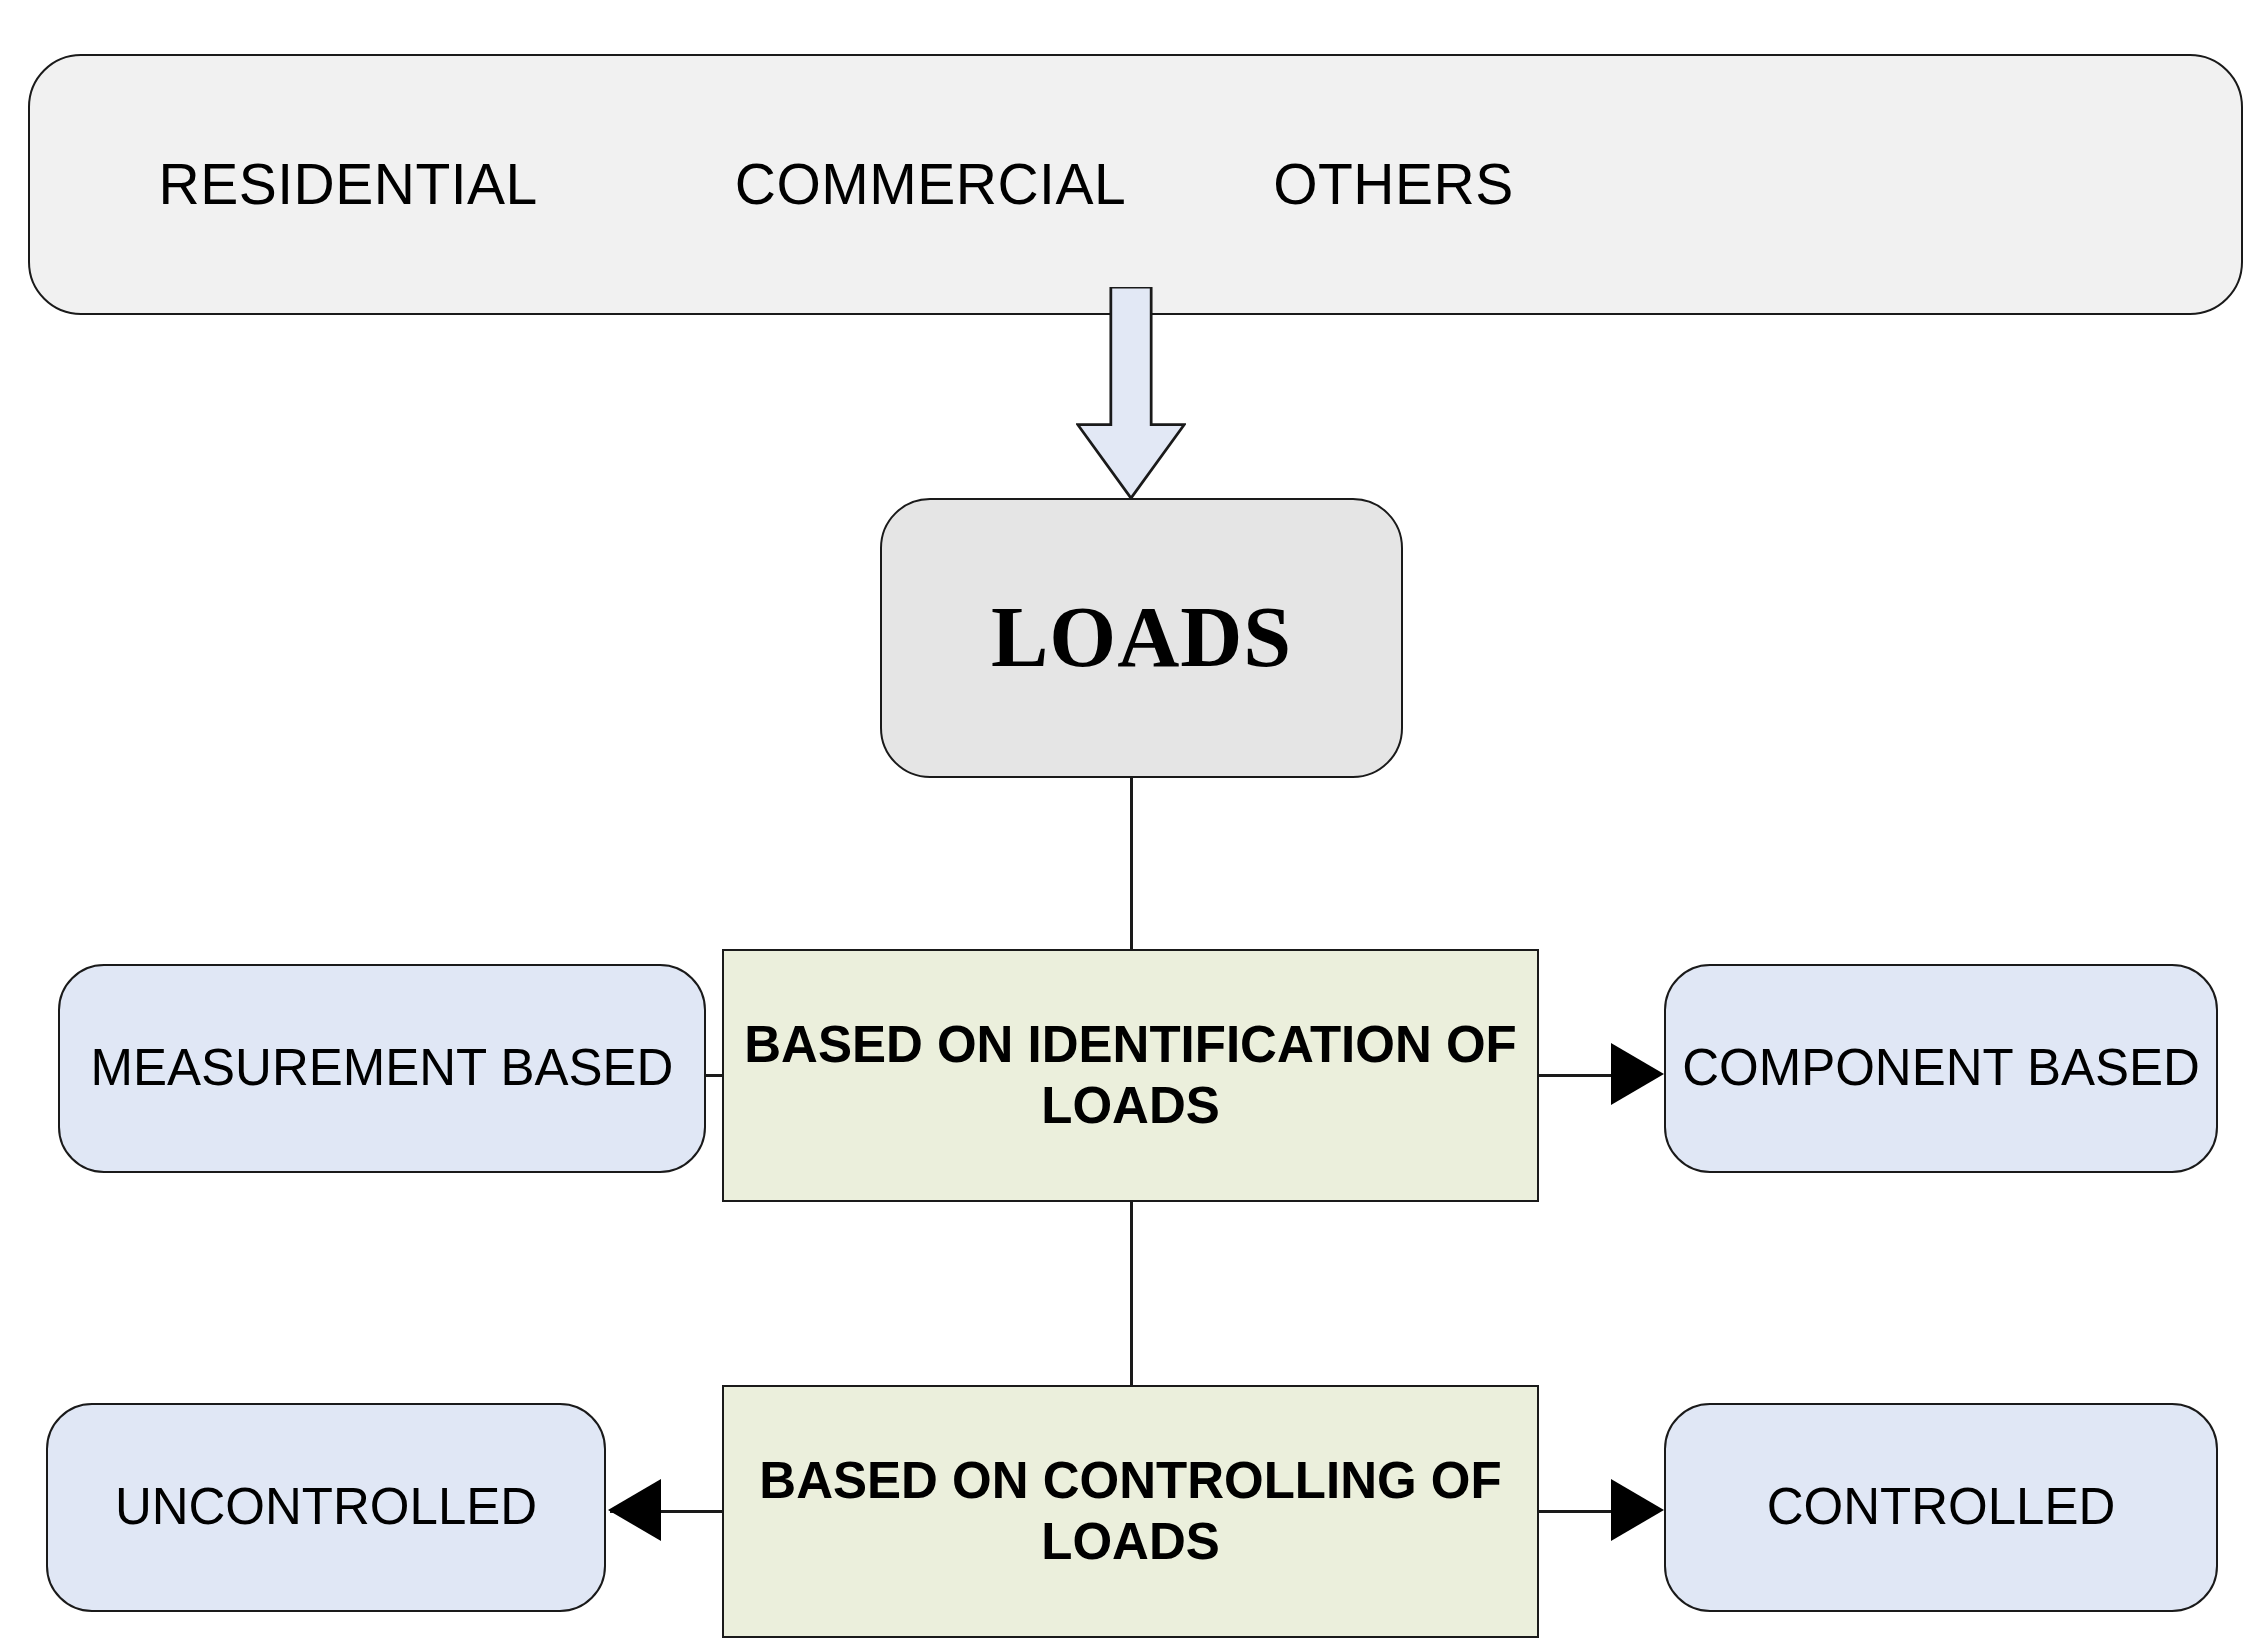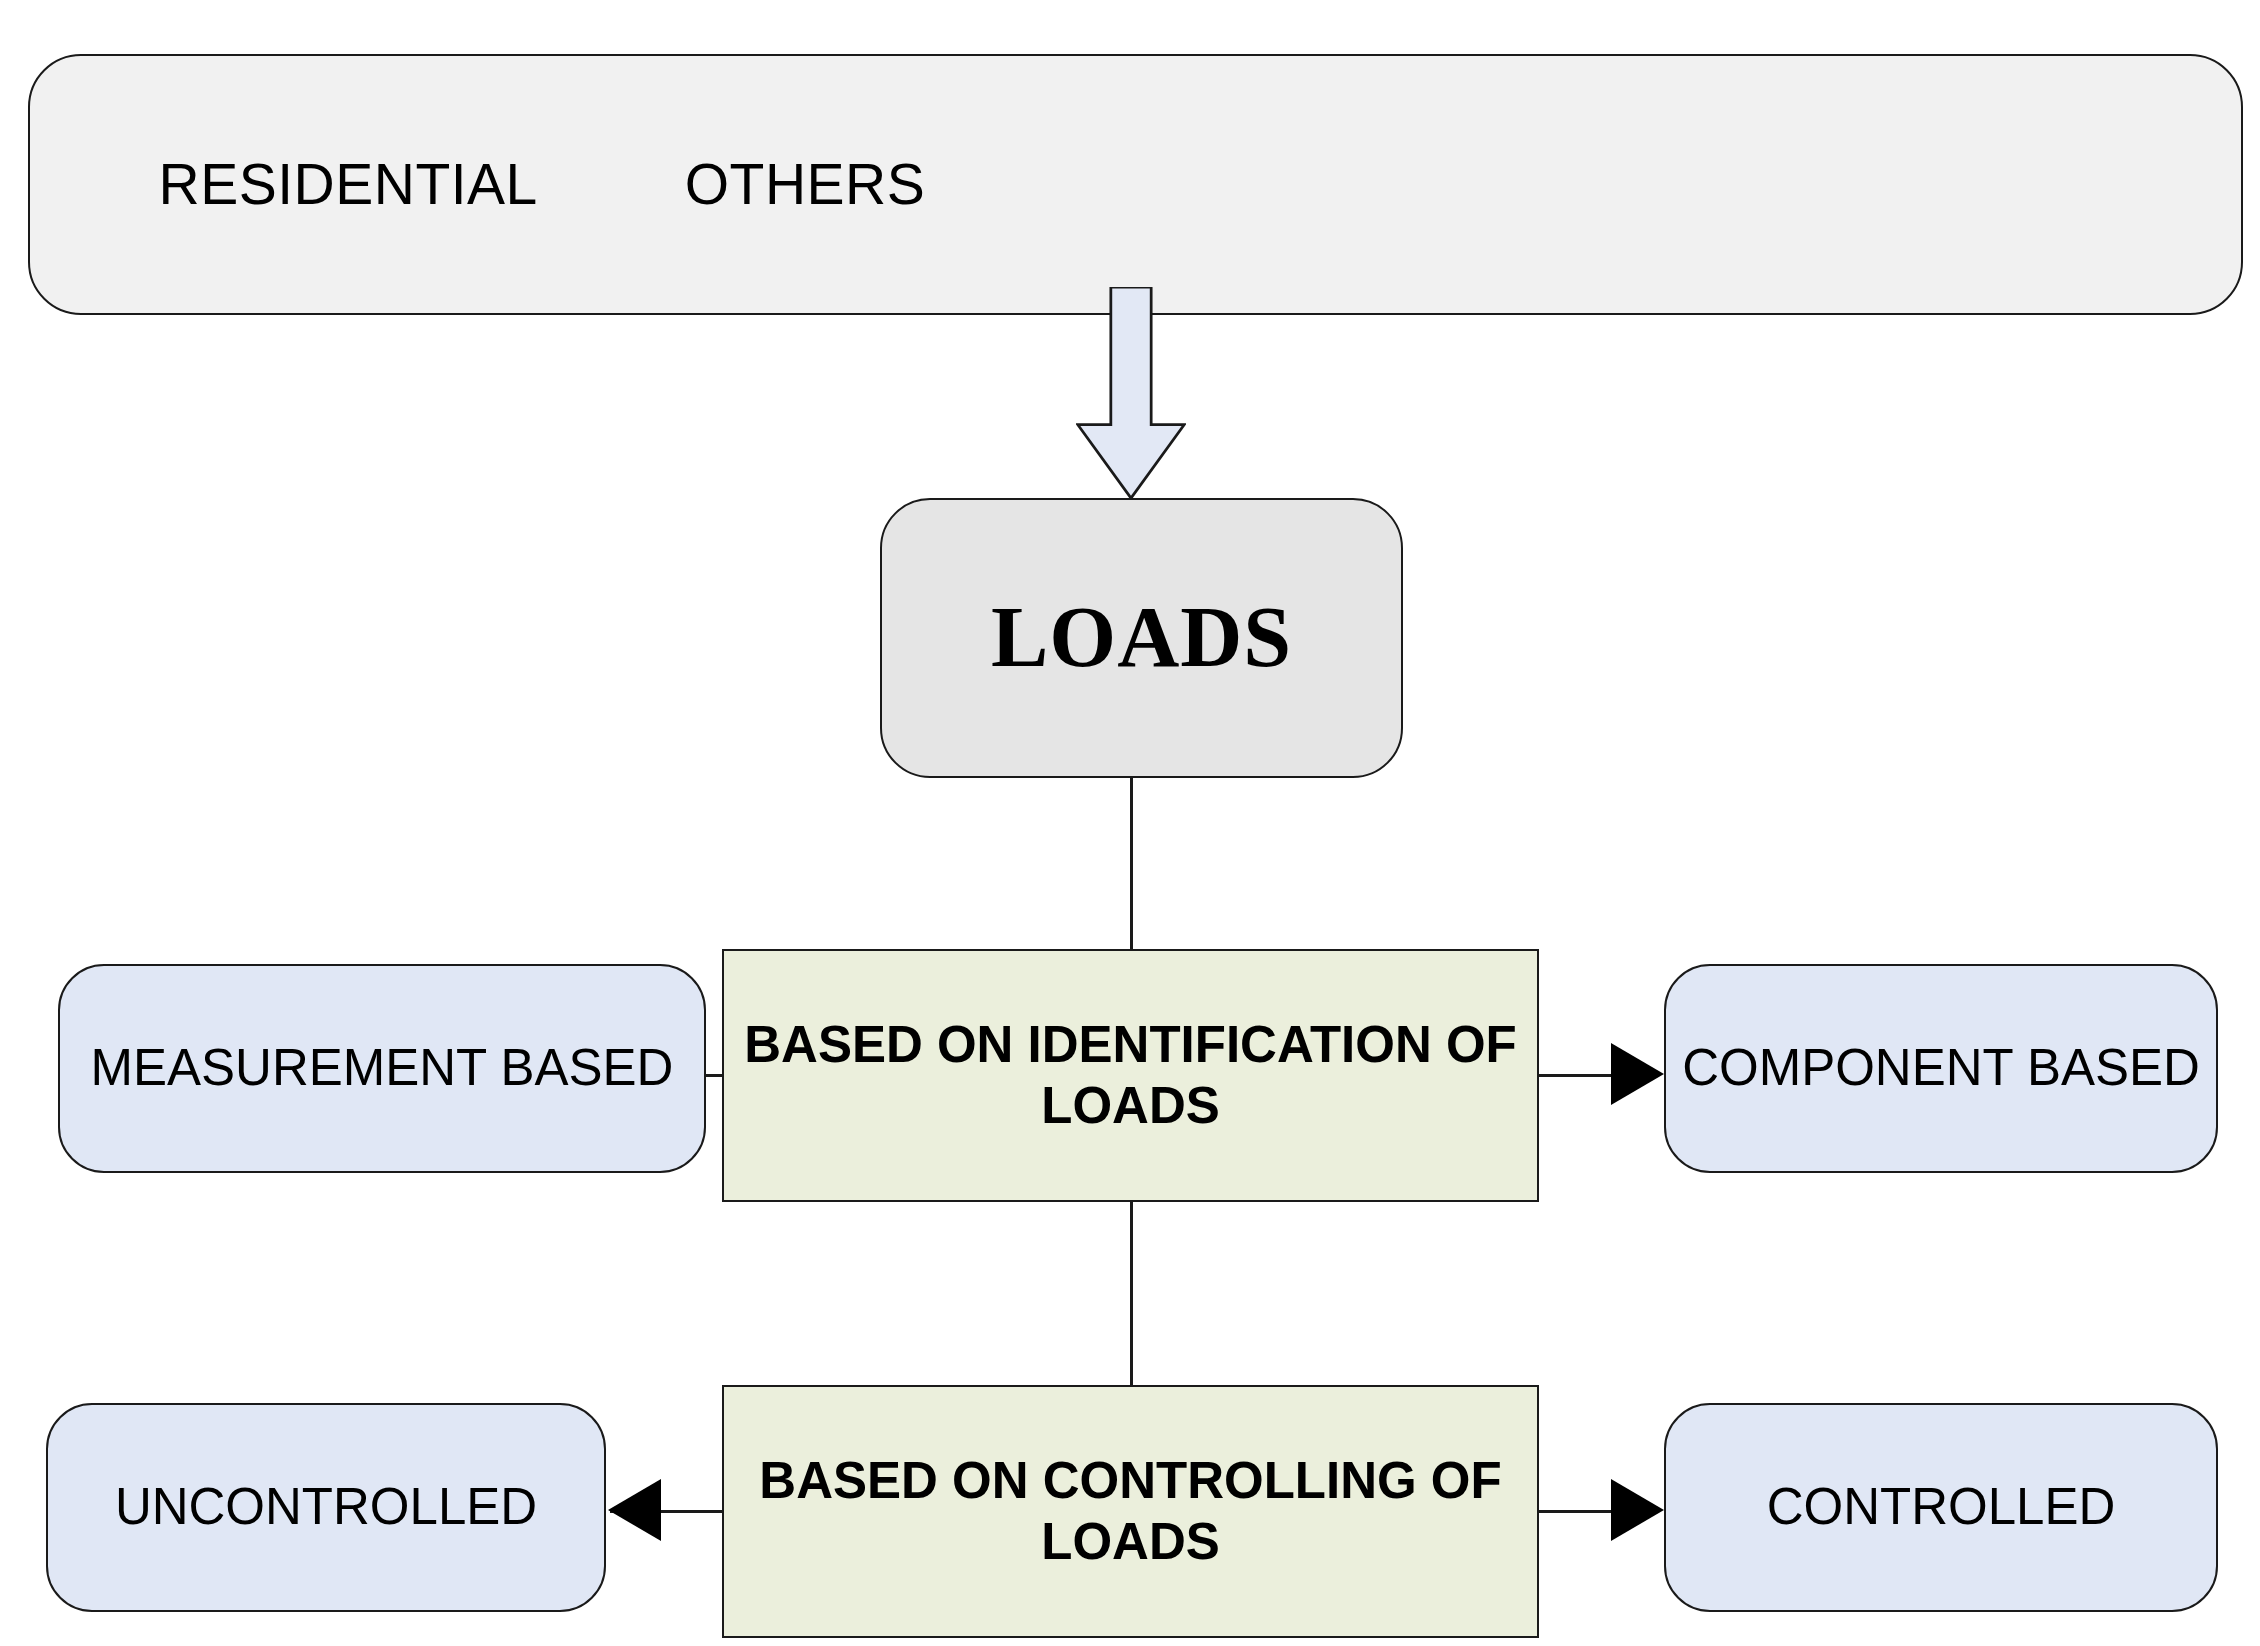--- a/index.html
+++ b/index.html
@@ -130,20 +130,21 @@
   #leaf-uncontrolled { left: 46px;   top: 1403px; width: 560px; }
   #leaf-controlled   { left: 1664px; top: 1403px; width: 554px; }
 </style>
 </head>
 <body>
 
 <div id="canvas">
 
   <div class="node" id="sources-bar">
     <span class="cat c0">RESIDENTIAL</span>
+    <span class="cat c1">COMMERCIAL</span>
     <span class="cat c3">OTHERS</span>
   </div>
 
   <svg id="block-arrow" viewBox="0 0 120 232" preserveAspectRatio="none">
     <polygon points="38,0 82,0 82,150 118,150 60,230 2,150 38,150" fill="#e2e8f5" stroke="#1a1a1a" stroke-width="3"></polygon>
   </svg>
 
   <div class="node" id="loads-node">
     <span>LOADS</span>
   </div>

